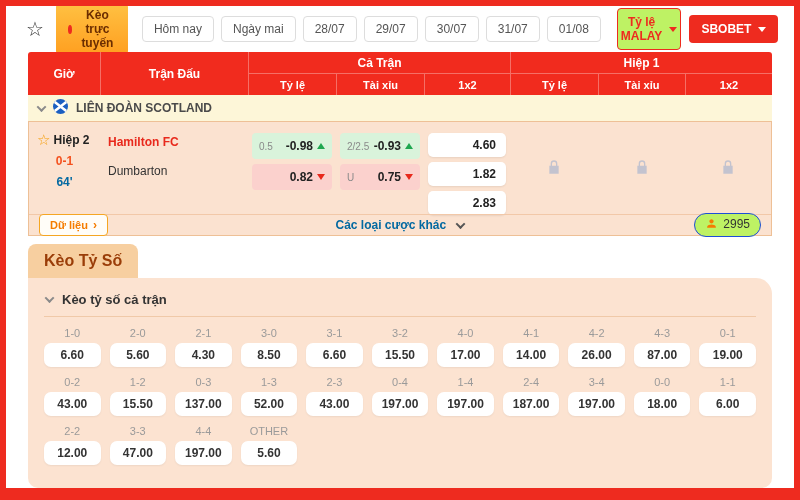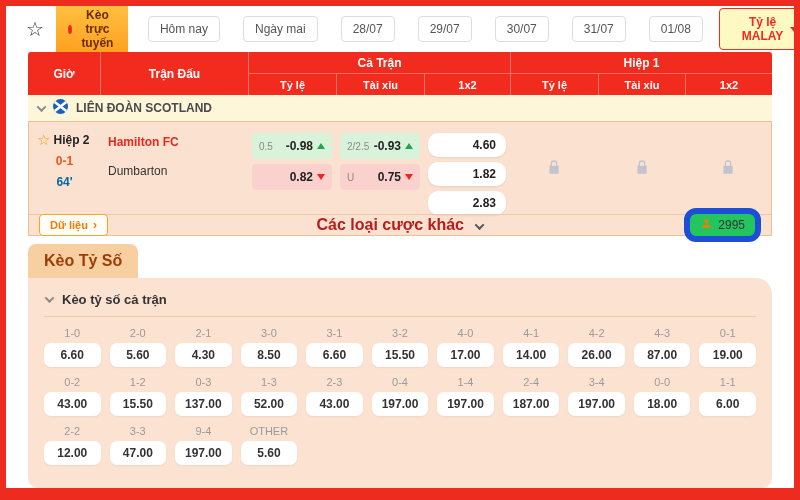--- a/index.html
+++ b/index.html
@@ -8,24 +8,24 @@
   button { font:inherit; cursor:pointer; background:none; border:none; }
 
   .frame { position:absolute; inset:0; border:6px solid #ee2b1f; border-bottom-width:12px; pointer-events:none; z-index:50; }
   .page { position:absolute; top:6px; left:6px; right:6px; bottom:12px; background:#fff; display:flex; flex-direction:column; }
 
   
   .toolbar { height:46px; display:flex; align-items:center; gap:8px; padding:0 20px; flex:0 0 auto; }
   .tb-star { font-size:20px; color:#3c3c3c; line-height:1; margin-right:4px; }
   .live-btn { display:flex; align-items:center; gap:7px; background:linear-gradient(180deg,#ffc243,#ff9e1f); color:#6b2d00; font-weight:bold; font-size:12px; padding:6px 12px; border-radius:5px; }
   .dot { width:9px; height:9px; border-radius:50%; background:#ee2b1f; }
-  .tabs { display:flex; gap:23px; margin-left:12px; }
+  .tabs { display:flex; gap:7px; margin-left:6px; }
   .tab-btn { background:#fff; border:1px solid #ddd; border-radius:4px; padding:5px 11px; font-size:12px; color:#555; white-space:nowrap; }
   .tb-spacer { flex:1; }
-  .odds-format-btn { display:flex; align-items:center; gap:7px; border:1px solid #ee2b1f; color:#ee2b1f; background:#fef9c3; border-radius:4px; padding:6px 22px; font-size:12px; font-weight:bold; }
+  .odds-format-btn { display:flex; align-items:center; gap:7px; border:1px solid #ee2b1f; color:#ee2b1f; background:#bef264; border-radius:4px; padding:6px 3px; font-size:12px; font-weight:bold; }
   .provider-btn { display:flex; align-items:center; gap:7px; background:#ee2b1f; color:#fff; border-radius:4px; padding:7px 12px; font-size:12px; font-weight:bold; }
   .caret { width:0; height:0; border-left:4px solid transparent; border-right:4px solid transparent; border-top:5px solid currentColor; display:inline-block; }
 
   
   .content { flex:1; display:flex; flex-direction:column; padding:0 22px; min-height:0; }
 
   
   .thead { display:grid; grid-template-columns:72px 148px 88px 88px 86px 88px 87px 1fr; grid-template-rows:22px 21px; background:#f12b1e; color:#fff; border-radius:3px 3px 0 0; flex:0 0 auto; }
   .th { display:flex; align-items:center; justify-content:center; font-size:12px; font-weight:bold; border-left:1px solid rgba(255,255,255,.32); }
   .th-time { grid-row:1/3; grid-column:1; border-left:none; }
@@ -53,30 +53,30 @@
   .m-odds { display:flex; flex-direction:column; align-items:center; gap:5px; padding-top:11px; }
   .odds-cell { width:80px; height:26px; border-radius:4px; display:flex; align-items:center; padding:0 7px; cursor:pointer; }
   .odds-green { background:#d9f3db; }
   .odds-pink { background:#fbd1cd; }
   .line { font-size:10px; color:#8a8a8a; margin-right:auto; }
   .val { font-size:12px; font-weight:bold; color:#222; }
   .tri { width:0; height:0; margin-left:4px; }
   .tri-up { border-left:4px solid transparent; border-right:4px solid transparent; border-bottom:6px solid #1fa750; }
   .tri-down { border-left:4px solid transparent; border-right:4px solid transparent; border-top:6px solid #e8291c; }
   .m-x12 { display:flex; flex-direction:column; align-items:center; gap:5px; padding-top:11px; }
-  .x12-box { width:78px; height:24px; background:#fff; border-radius:10px; display:flex; align-items:center; justify-content:flex-end; padding-right:10px; font-size:12px; font-weight:bold; color:#222; box-shadow:0 1px 2px rgba(0,0,0,.08); cursor:pointer; }
+  .x12-box { width:78px; height:24px; background:#fff; border-radius:5px; display:flex; align-items:center; justify-content:flex-end; padding-right:10px; font-size:12px; font-weight:bold; color:#222; box-shadow:0 1px 2px rgba(0,0,0,.08); cursor:pointer; }
   .m-lock { display:flex; align-items:center; justify-content:center; }
 
   
   .data-row { height:21px; border-top:1px solid #f2c8a8; display:flex; align-items:center; padding:0 10px; position:relative; }
   .data-btn { display:flex; align-items:center; gap:5px; border:1px solid #f5a623; color:#f57c00; background:#fffdf8; border-radius:4px; font-size:11px; font-weight:bold; padding:4px 10px; z-index:1; }
   .chev-right { font-size:12px; line-height:1; }
-  .more-bets { position:absolute; left:0; right:0; text-align:center; font-size:16px; font-weight:bold; color:#b91c1c; cursor:pointer; }
+  .more-bets { position:absolute; left:0; right:0; text-align:center; font-size:12px; font-weight:bold; color:#0369a1; cursor:pointer; }
   .more-bets .chev { margin-left:8px; border-color:#555; }
-  .viewers { margin-left:auto; display:flex; align-items:center; gap:5px; background:#22c55e; border:6px solid #1d4ed8; border-radius:12px; padding:3px 10px; font-size:12px; color:#333; z-index:1; }
+  .viewers { margin-left:auto; display:flex; align-items:flex-start; gap:5px; background:#bef264; border:1px solid #1d4ed8; border-radius:12px; padding:3px 10px; font-size:12px; color:#333; z-index:1; }
 
   
   .score-tab { display:inline-flex; align-self:flex-start; margin-top:8px; background:#f7cfa0; color:#9a3d08; font-weight:bold; font-size:16px; padding:8px 16px; border-radius:8px 8px 0 0; cursor:pointer; }
   .score-panel { flex:1; background:#fce3d1; border-radius:0 16px 10px 10px; padding:10px 16px 8px 16px; min-height:0; }
   .sec-head { display:flex; align-items:center; gap:9px; font-size:13px; font-weight:bold; color:#333; padding:4px 0 9px 2px; border-bottom:1px solid #f0c9a8; cursor:pointer; }
   .score-grid { display:grid; grid-template-columns:repeat(11,1fr); column-gap:9px; row-gap:9px; margin-top:10px; }
   .score-cell { text-align:center; }
   .score-label { font-size:11px; color:#9a9a9a; margin-bottom:4px; }
   .score-value { background:#fff; border-radius:7px; height:24px; line-height:24px; text-align:center; font-size:12px; font-weight:bold; color:#333; box-shadow:0 1px 2px rgba(0,0,0,.06); cursor:pointer; }
 </style>
@@ -358,21 +358,21 @@
             <div class="score-label">2-2</div>
             <div class="score-value">12.00</div>
           </div>
 
           <div class="score-cell">
             <div class="score-label">3-3</div>
             <div class="score-value">47.00</div>
           </div>
 
           <div class="score-cell">
-            <div class="score-label">9-4</div>
+            <div class="score-label">4-4</div>
             <div class="score-value">197.00</div>
           </div>
 
           <div class="score-cell">
             <div class="score-label">OTHER</div>
             <div class="score-value">5.60</div>
           </div>
         </div>
     </div>
 

